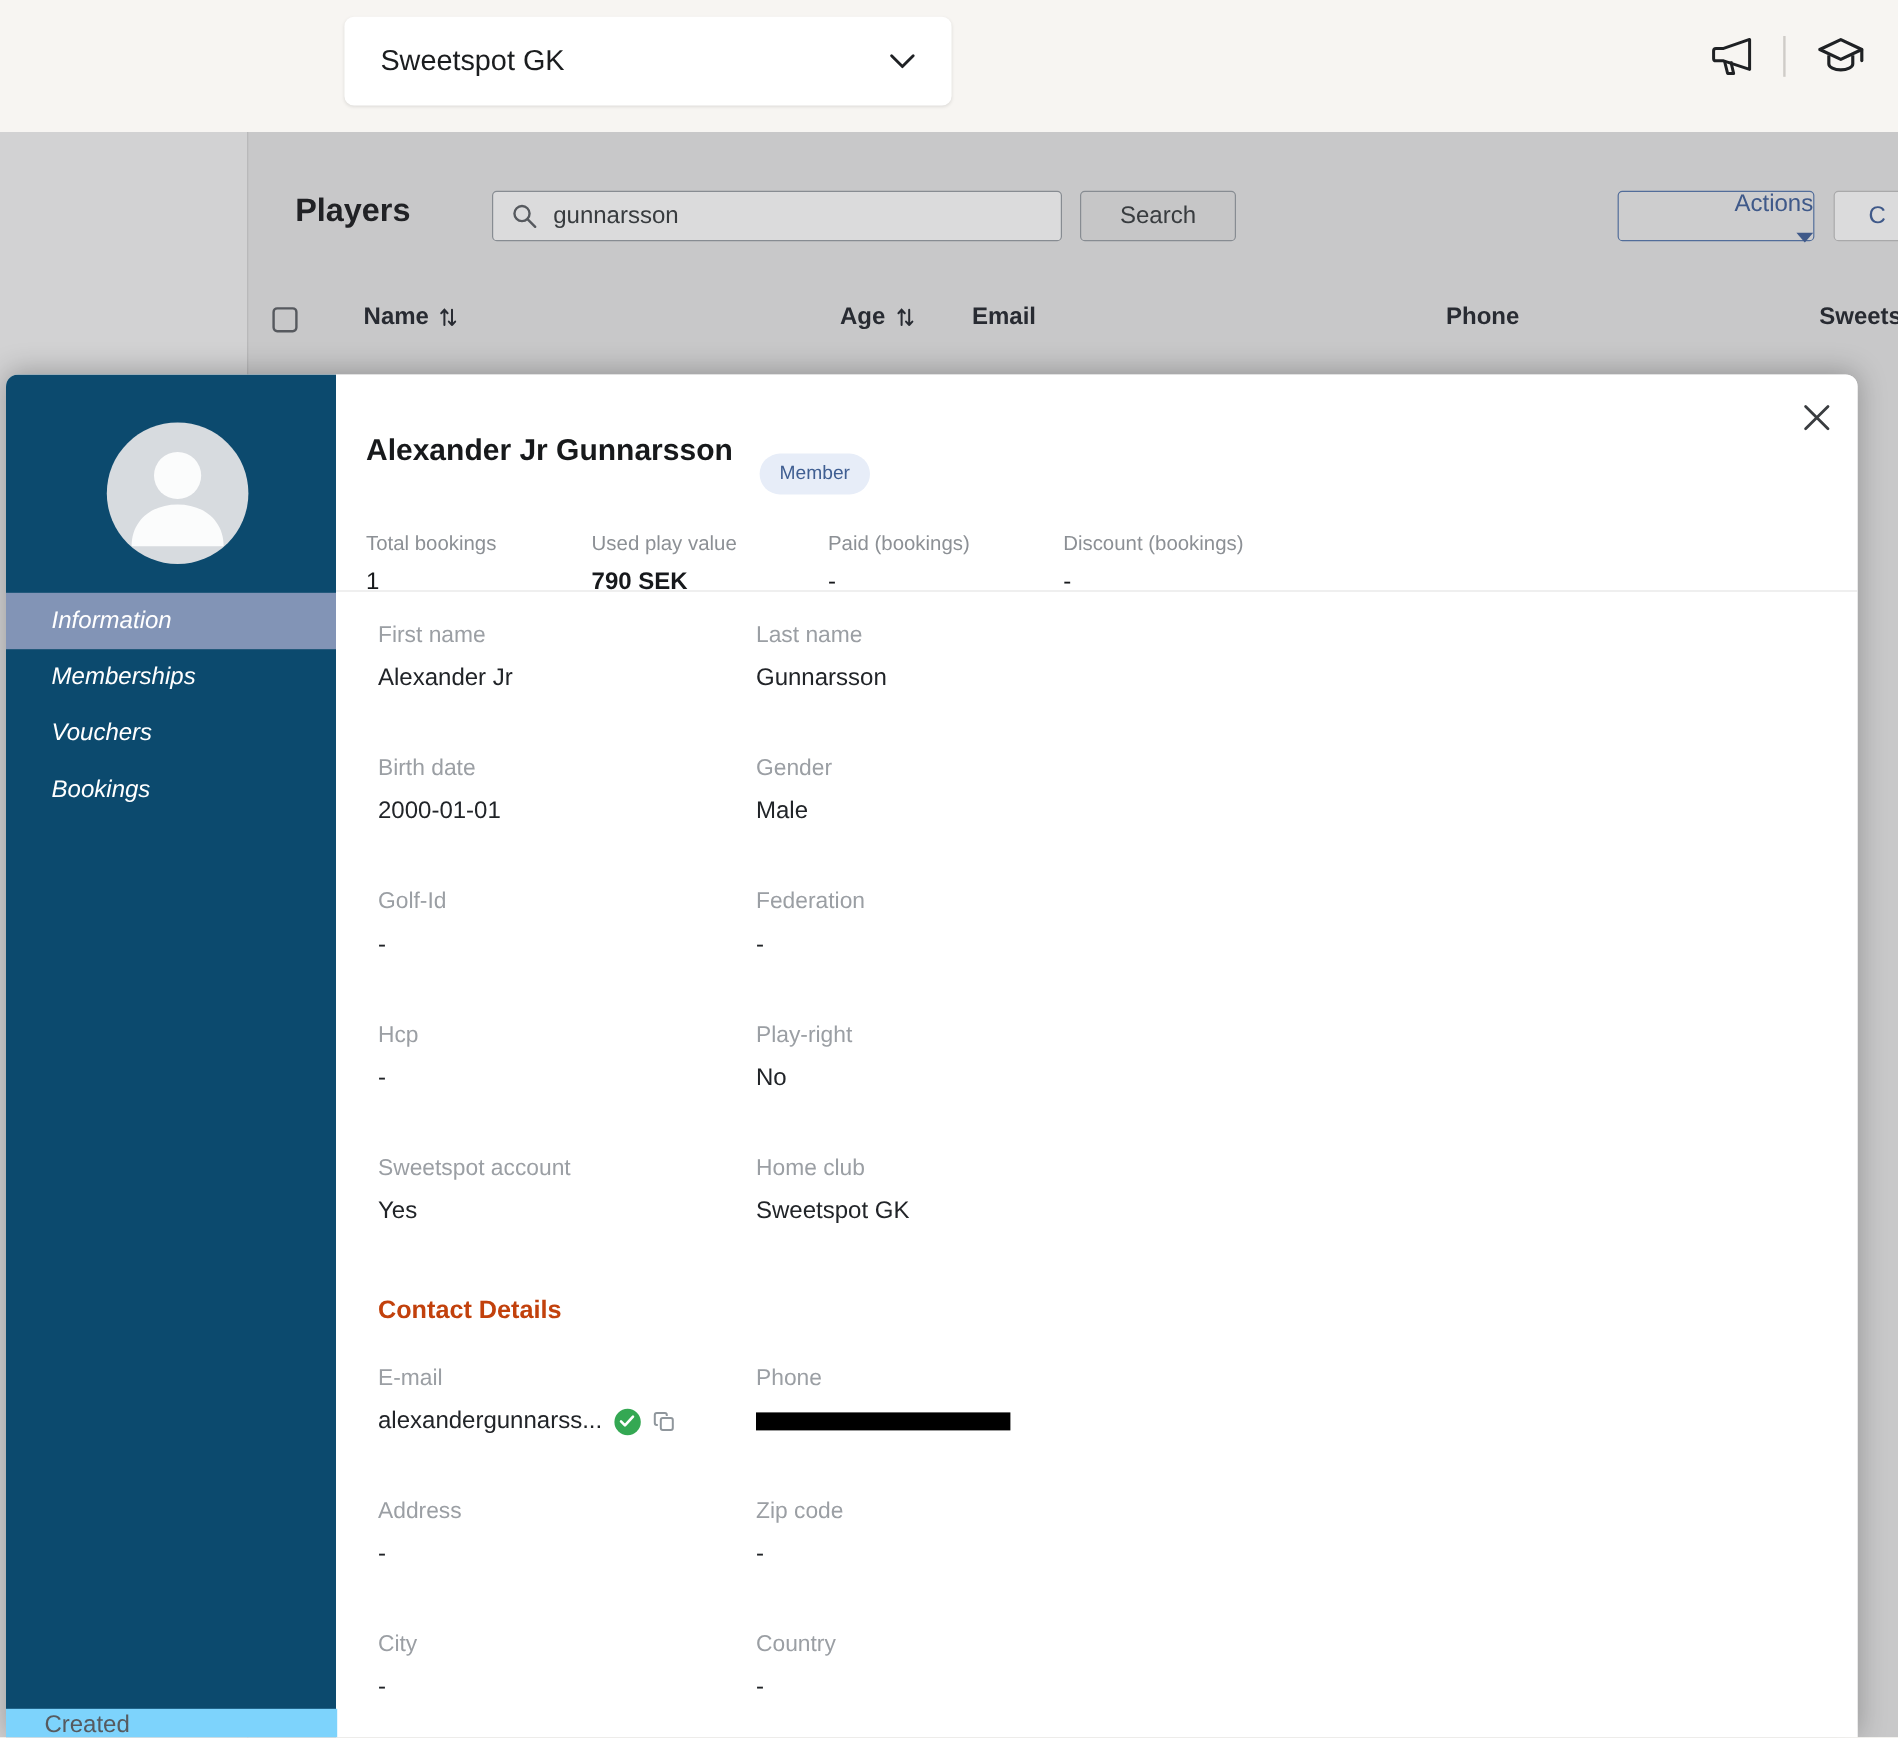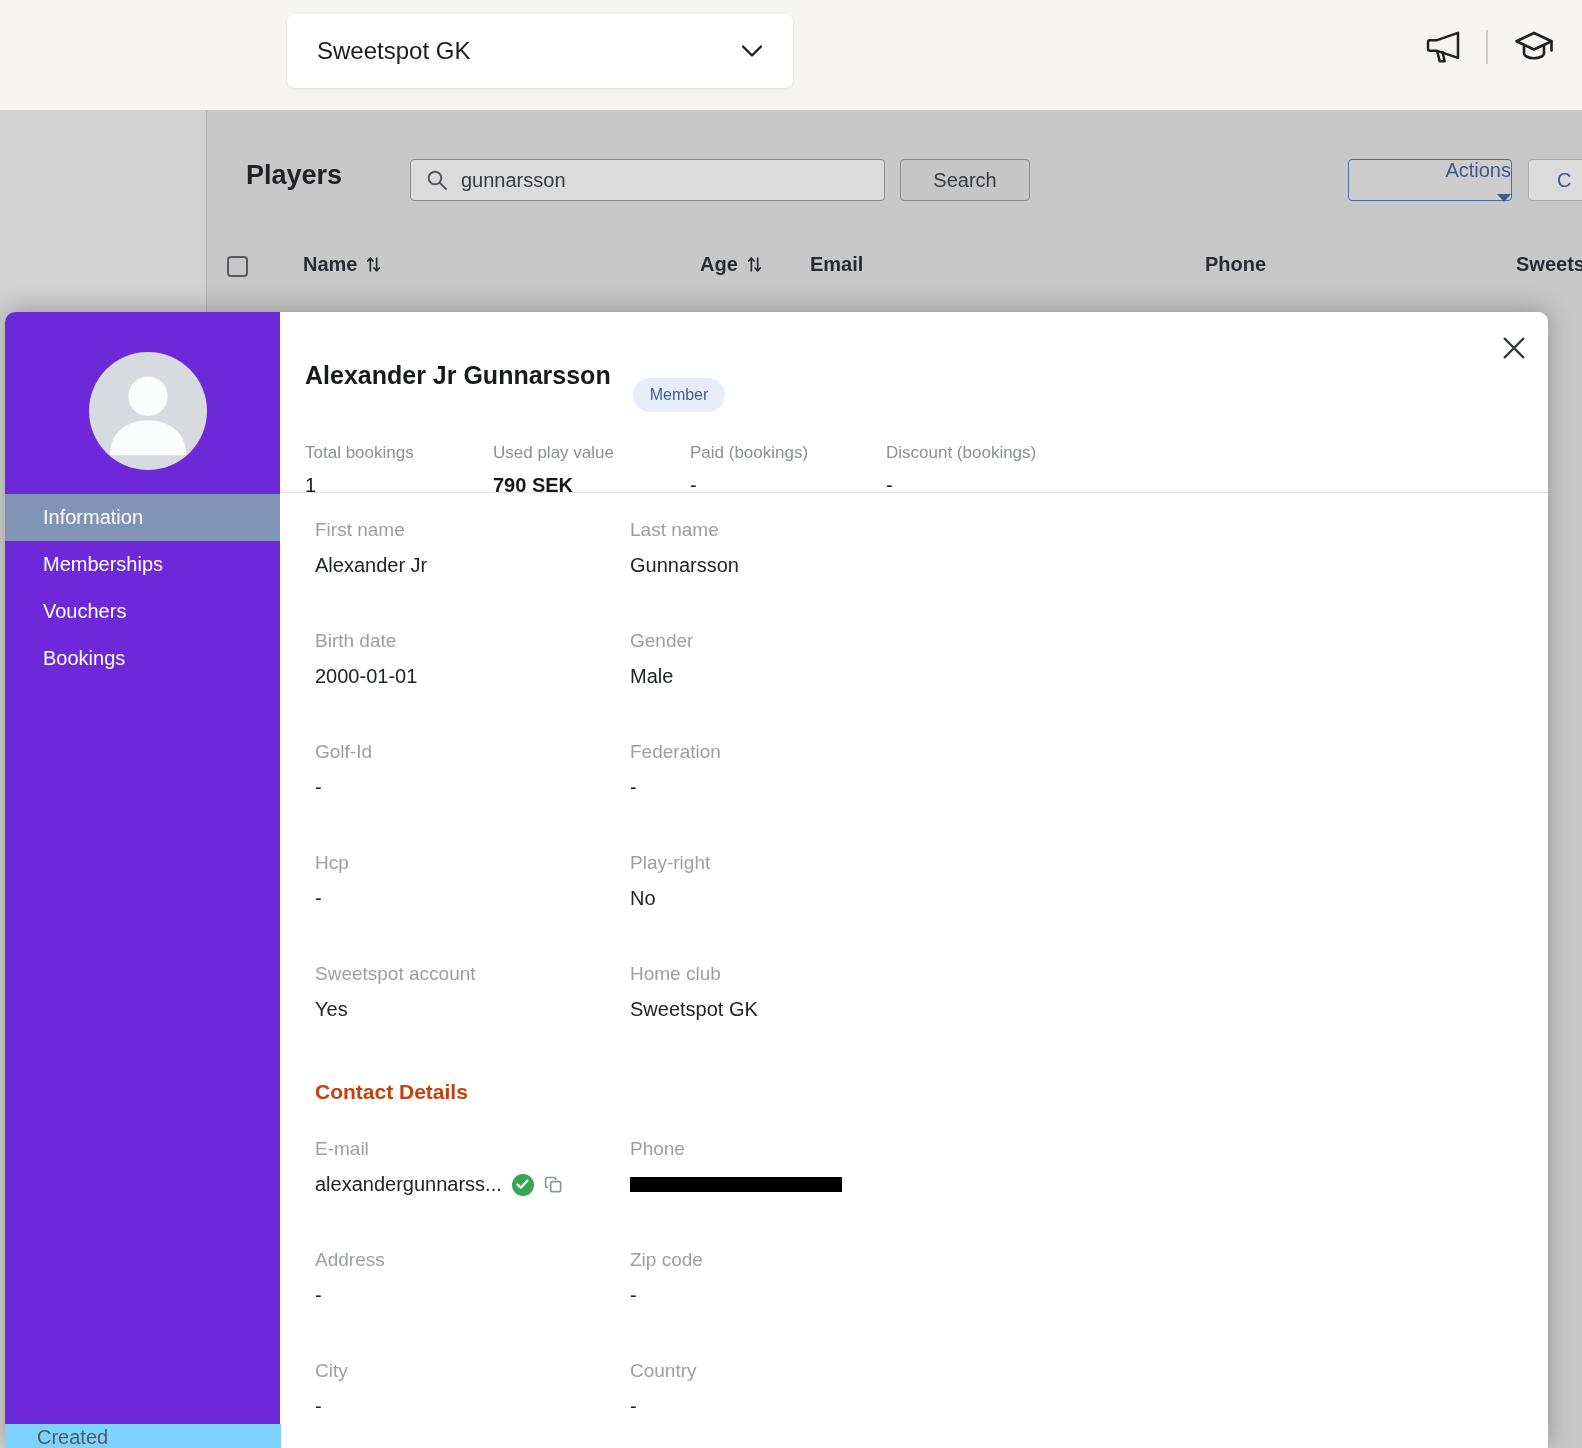--- a/index.html
+++ b/index.html
@@ -32,21 +32,21 @@
   .thead { position:absolute; left:0; top:138px; right:0; height:54px; }
   .th-checkbox { position:absolute; left:227px; top:8px; width:21px; height:21px; border:2px solid #5f6368; border-radius:4px; background:transparent; }
   .th { position:absolute; top:5px; font-size:20px; font-weight:700; color:#282c33; display:flex; align-items:center; gap:8px; }
   .th-name { left:303px; } .th-age { left:700px; } .th-email { left:810px; } .th-phone { left:1205px; } .th-sweets { left:1516px; }
 
   .dim-overlay { position:absolute; left:0; top:110px; right:0; bottom:0; background:rgba(40,42,45,0.17); z-index:2; }
 
   
   .modal { position:absolute; left:5px; top:312px; width:1543px; bottom:0; background:#fff;
     border-radius:10px 10px 0 0; box-shadow:0 -2px 24px rgba(0,0,0,.28); display:flex; overflow:hidden; z-index:3; }
-  .modal-sidebar { width:275px; flex-shrink:0; background:#6d28d9; position:relative; }
+  .modal-sidebar { width:275px; flex-shrink:0; background:#0c4a6e; position:relative;font-style:italic; }
   .avatar { position:absolute; left:84px; top:40px; width:118px; height:118px; border-radius:50%; background:#d7dbdf;
     display:flex; align-items:center; justify-content:center; overflow:hidden; }
   .side-nav { position:absolute; left:0; right:0; top:182px; }
   .nav-item { height:47px; display:flex; align-items:center; padding-left:38px; font-size:20px; color:#ffffff; cursor:pointer; }
   .nav-item.active { background:#8294b6; }
 
   .modal-main { flex:1; position:relative; background:#fff; }
   .title-wrap { position:absolute; left:25px; top:26px; display:flex; align-items:center; gap:22px; }
   .modal-title { font-size:25px; font-weight:700; color:#17191b; }
   .badge { background:#e7edf8; color:#3f5e92; font-size:16px; padding:8px 17px; border-radius:18px;margin-top:40px; }

